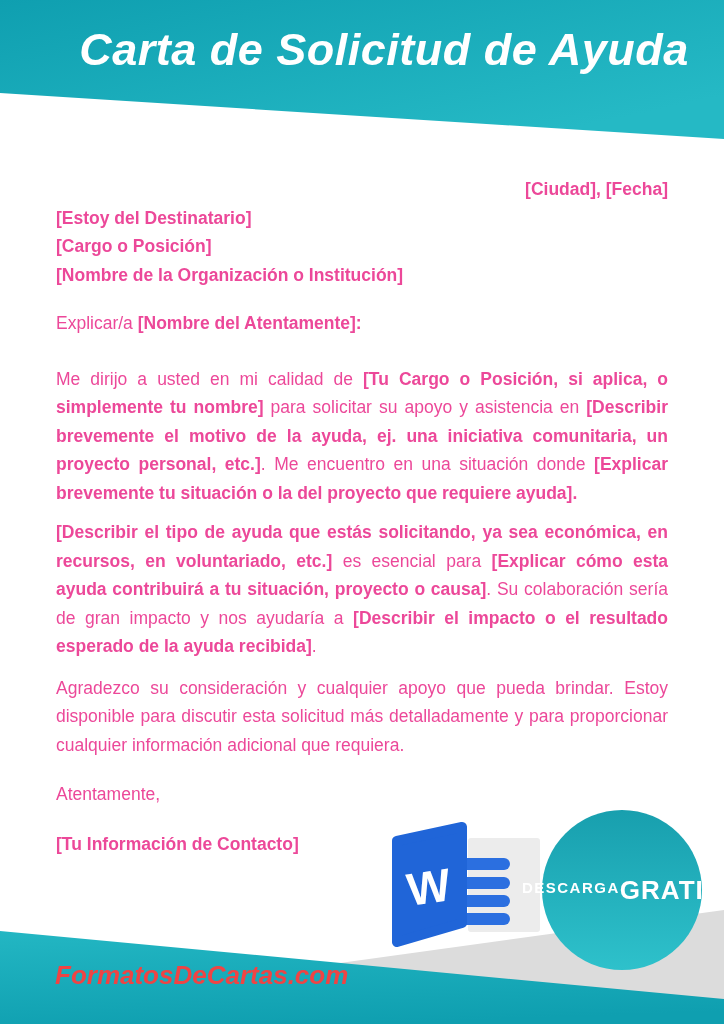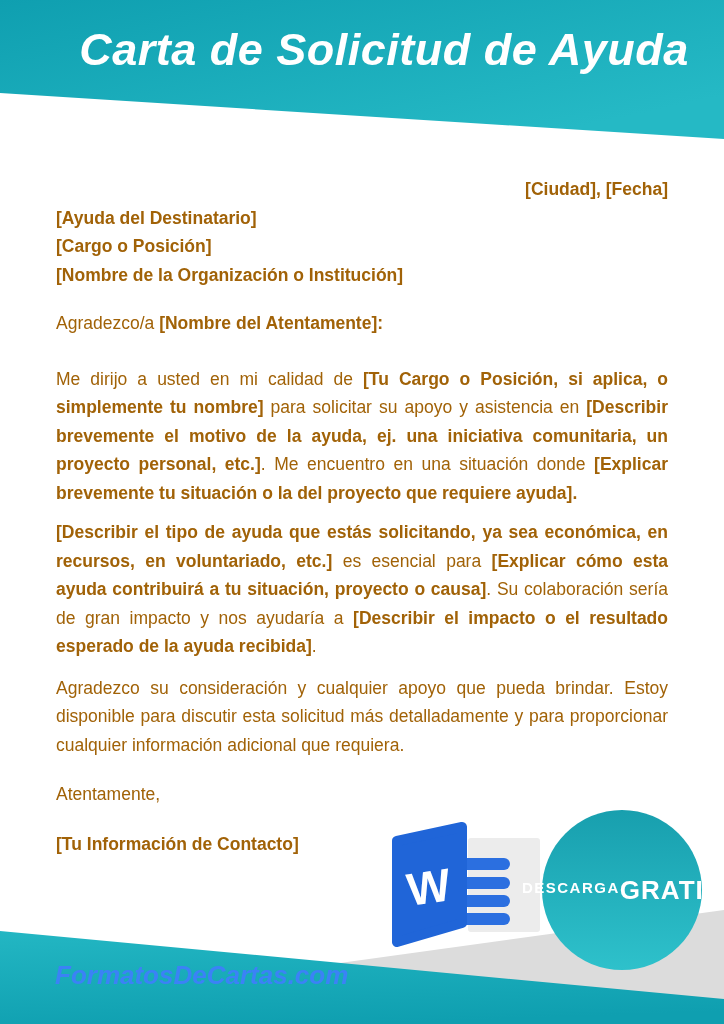--- a/index.html
+++ b/index.html
@@ -19,21 +19,21 @@
   }
   .banner h1{
     margin:0;padding-top:24px;text-align:center;
     font-size:45px;font-weight:bold;font-style:italic;
     color:#ffffff;letter-spacing:.5px;padding-left:44px;
   }
 
   
   .letter{
     position:absolute;left:56px;top:175px;width:612px;
-    font-size:17.5px;line-height:28.5px;color:#a16207;
+    font-size:17.5px;line-height:28.5px;color:#ec4899;
   }
   .letter p{margin:0;text-align:justify;}
   .letter .b, .letter .bold{font-weight:bold;}
   .date-line{text-align:right !important;font-weight:bold;margin-bottom:0 !important;}
   .recipient p{text-align:left !important;}
   .recipient{margin-bottom:20px;}
   .salutation{margin-bottom:27px !important;text-align:left !important;}
   .para-1{margin-bottom:11px !important;}
   .para-2{margin-bottom:13px !important;}
   .para-3{margin-bottom:21px !important;}
@@ -48,21 +48,21 @@
     z-index:1;
   }
   .footer-band{
     position:absolute;left:0;top:920px;width:724px;height:104px;
     background:linear-gradient(178deg,var(--teal-light,#2fbcc8) 0%,var(--teal-dark,#0aa3b5) 90%);
     clip-path:polygon(0 11px,724px 79px,724px 104px,0 104px);
     z-index:3;
   }
   .site-link{
     position:absolute;left:55px;top:960px;z-index:4;
-    font-size:26px;font-weight:bold;font-style:italic;color:#3b82f6;
+    font-size:26px;font-weight:bold;font-style:italic;color:#ef4444;
     cursor:pointer;
   }
   .word-icon-wrap{position:absolute;left:380px;top:810px;width:200px;height:160px;z-index:2;}
   .badge{
     position:absolute;left:542px;top:810px;width:160px;height:160px;border-radius:50%;
     background:linear-gradient(180deg,var(--badge-dark,#189fae) 0%,var(--badge-light,#2ec1cb) 100%);
     display:flex;flex-direction:row;align-items:center;justify-content:center;
     z-index:4;cursor:pointer;
   }
   .badge .line1{color:#fff;font-size:15px;font-weight:bold;letter-spacing:1.5px;transform:translateY(-3px);}
@@ -74,26 +74,26 @@
 <div class="page">
 
   <header class="banner">
     <h1>Carta de Solicitud de Ayuda</h1>
   </header>
 
   <main class="letter">
     <p class="date-line">[Ciudad], [Fecha]</p>
 
     <div class="recipient">
-      <p class="bold">[Ayuda del Destinatario]</p>
+      <p class="bold">[Estoy del Destinatario]</p>
       <p class="bold">[Cargo o Posición]</p>
       <p class="bold">[Nombre de la Organización o Institución]</p>
     </div>
 
-    <p class="salutation"><span>Agradezco/a </span><span class="b">[Nombre del Atentamente]:</span></p>
+    <p class="salutation"><span>Explicar/a </span><span class="b">[Nombre del Atentamente]:</span></p>
 
     <p class="para para-1"><span>Me dirijo a usted en mi calidad de </span><span class="b">[Tu Cargo o Posición, si aplica, o simplemente tu nombre]</span><span> para solicitar su apoyo y asistencia en </span><span class="b">[Describir brevemente el motivo de la ayuda, ej. una iniciativa comunitaria, un proyecto personal, etc.]</span><span>. Me encuentro en una situación donde </span><span class="b">[Explicar brevemente tu situación o la del proyecto que requiere ayuda].</span></p>
     <p class="para para-2"><span class="b">[Describir el tipo de ayuda que estás solicitando, ya sea económica, en recursos, en voluntariado, etc.]</span><span> es esencial para </span><span class="b">[Explicar cómo esta ayuda contribuirá a tu situación, proyecto o causa]</span><span>. Su colaboración sería de gran impacto y nos ayudaría a </span><span class="b">[Describir el impacto o el resultado esperado de la ayuda recibida]</span><span>.</span></p>
     <p class="para para-3"><span>Agradezco su consideración y cualquier apoyo que pueda brindar. Estoy disponible para discutir esta solicitud más detalladamente y para proporcionar cualquier información adicional que requiera.</span></p>
 
     <p class="closing">Atentamente,</p>
 
     <div class="signature">
       <p>[Tu Información de Contacto]</p>
     </div>

